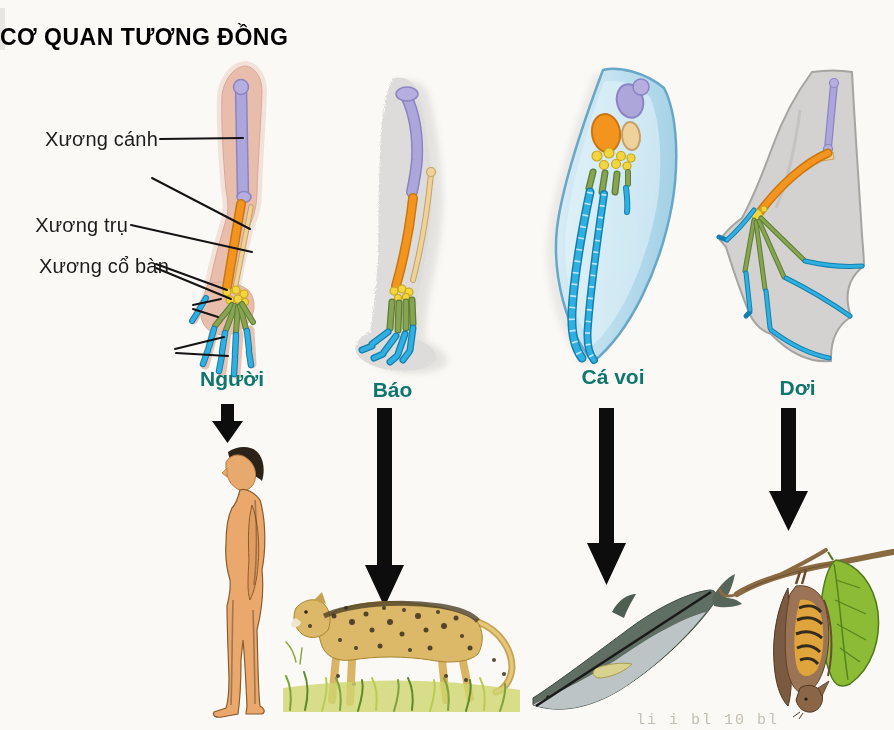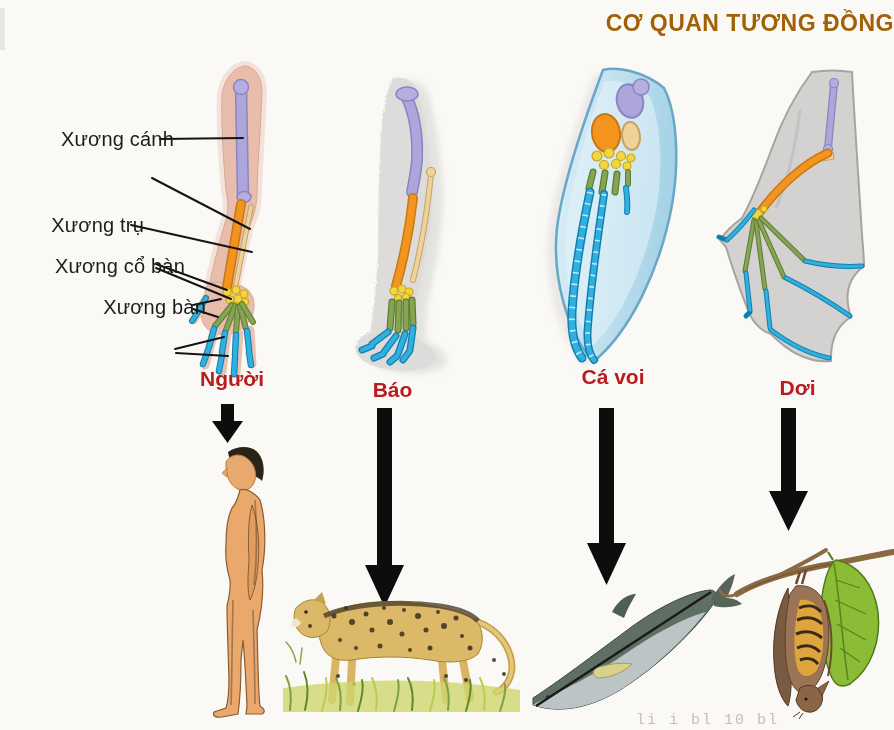--- a/index.html
+++ b/index.html
@@ -1,22 +1,22 @@
 <!DOCTYPE html>
 <html><head>
 <meta charset="utf-8">
 <style>
   html,body{margin:0;padding:0;background:#fbf9f6;}
   .stage{position:relative;width:894px;height:730px;background:#fbf9f6;overflow:hidden;
          font-family:"Liberation Sans",sans-serif;}
-  .title{position:absolute;top:10px;left:0;width:100%;text-align:right;
-         font-size:23px;font-weight:bold;letter-spacing:.5px;color:#a16207;}
+  .title{position:absolute;top:24px;left:0;width:100%;text-align:left;
+         font-size:23px;font-weight:bold;letter-spacing:.5px;color:#000000;}
   .lbl{position:absolute;font-size:20px;color:#1c1c1c;text-align:right;white-space:nowrap;
-       letter-spacing:.2px;line-height:24px;padding-left:16px;}
-  .oname{position:absolute;font-size:21px;font-weight:bold;color:#b91c1c;text-align:center;
+       letter-spacing:.2px;line-height:24px;}
+  .oname{position:absolute;font-size:21px;font-weight:bold;color:#0f766e;text-align:center;
          white-space:nowrap;}
   .wm{position:absolute;left:636px;top:712px;width:258px;height:18px;overflow:hidden;
       color:#b7b0a4;font-size:15px;letter-spacing:2px;opacity:.8;font-family:Liberation Mono, monospace;}
   svg{position:absolute;top:0;left:0;}
   .bO,.bI{fill:none;stroke-linecap:round;stroke-linejoin:round;}
   .hO{stroke:#8b84c4}.hI{stroke:#aca6da}
   .rO{stroke:#c97712}.rI{stroke:#f3941f}
   .uO{stroke:#c4a267}.uI{stroke:#eed299}
   .gO{stroke:#5c7d33}.gI{stroke:#87a452}
   .pO{stroke:#147fae}.pI{stroke:#2fb0e0}
@@ -358,21 +358,20 @@
     <circle cx="806" cy="699" r="1.6" fill="#221a12"></circle>
     <path d="M800,712 L793,717 M803,713 L799,719" stroke="#4e3822" stroke-width="1"></path>
   </g>
 </svg>
 
 <div class="title">CƠ QUAN TƯƠNG ĐỒNG</div>
 
 <div class="lbl" style="left:0;width:158px;top:127px">Xương cánh</div>
 <div class="lbl" style="left:0;width:128px;top:213px">Xương trụ</div>
 <div class="lbl" style="left:16px;width:153px;top:254px">Xương cổ bàn</div>
-<div class="lbl" style="left:0;width:190px;top:295px">Xương bàn</div>
 
 <div class="oname" style="left:192px;top:367px;width:80px">Người</div>
 <div class="oname" style="left:355px;top:378px;width:75px">Báo</div>
 <div class="oname" style="left:568px;top:365px;width:90px">Cá voi</div>
 <div class="oname" style="left:765px;top:376px;width:65px">Dơi</div>
 
 <div class="wm">li i bl  10  bl</div>
 
 </div>
 

